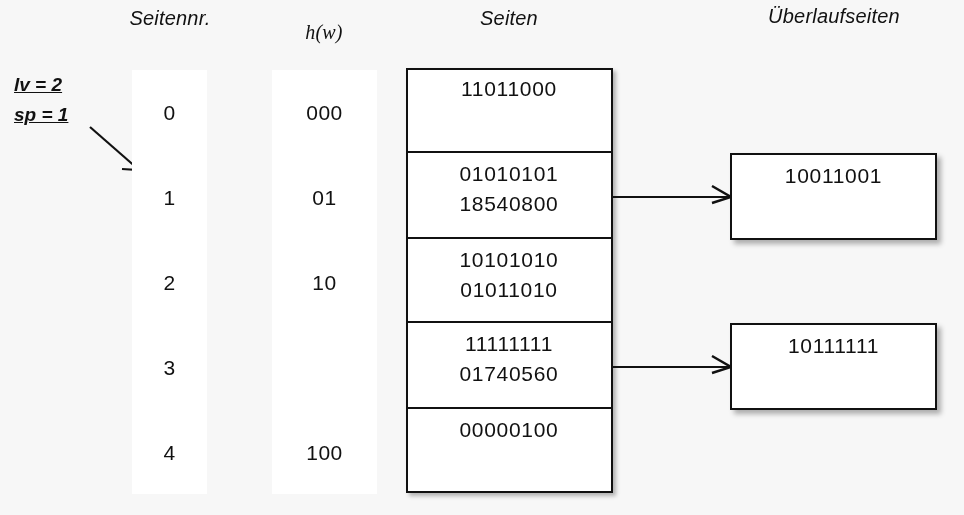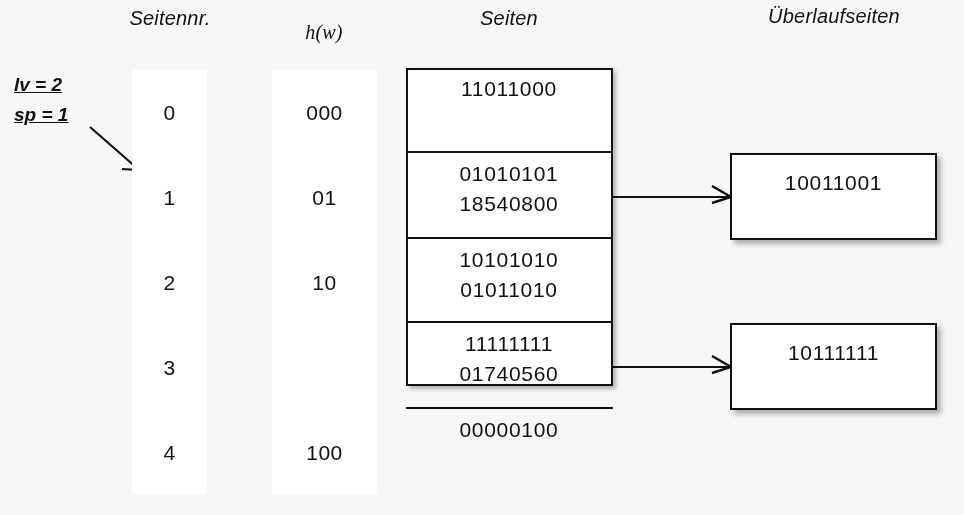--- a/index.html
+++ b/index.html
@@ -82,21 +82,21 @@
     letter-spacing: 0.5px;
     color: #111111;
   }
 
   
   #seiten-box {
     position: absolute;
     left: 406px;
     top: 68px;
     width: 207px;
-    height: 318px;
+    height: 425px;
     background: #ffffff;
     border: 2.5px solid #111111;
     box-sizing: border-box;
     box-shadow: 3px 3px 4px rgba(0,0,0,0.28);
     text-align: right;
   }
   .seiten-cell {
     position: absolute;
     left: -2.5px;
     width: 207px;
@@ -122,21 +122,21 @@
     left: 730px;
     width: 207px;
     height: 87px;
     background: #ffffff;
     border: 2.5px solid #111111;
     box-sizing: border-box;
     box-shadow: 4px 4px 5px rgba(0,0,0,0.30);
     display: flex;
     align-items: flex-start;
     justify-content: center;
-    padding-top: 16px;
+    padding-top: 9px;
   }
   #overflow-box-0 { top: 153px; }
   #overflow-box-1 { top: 323px; }
   .overflow-entry {
     font-size: 21px;
     letter-spacing: 0.7px;
     color: #111111;
   }
 
   

